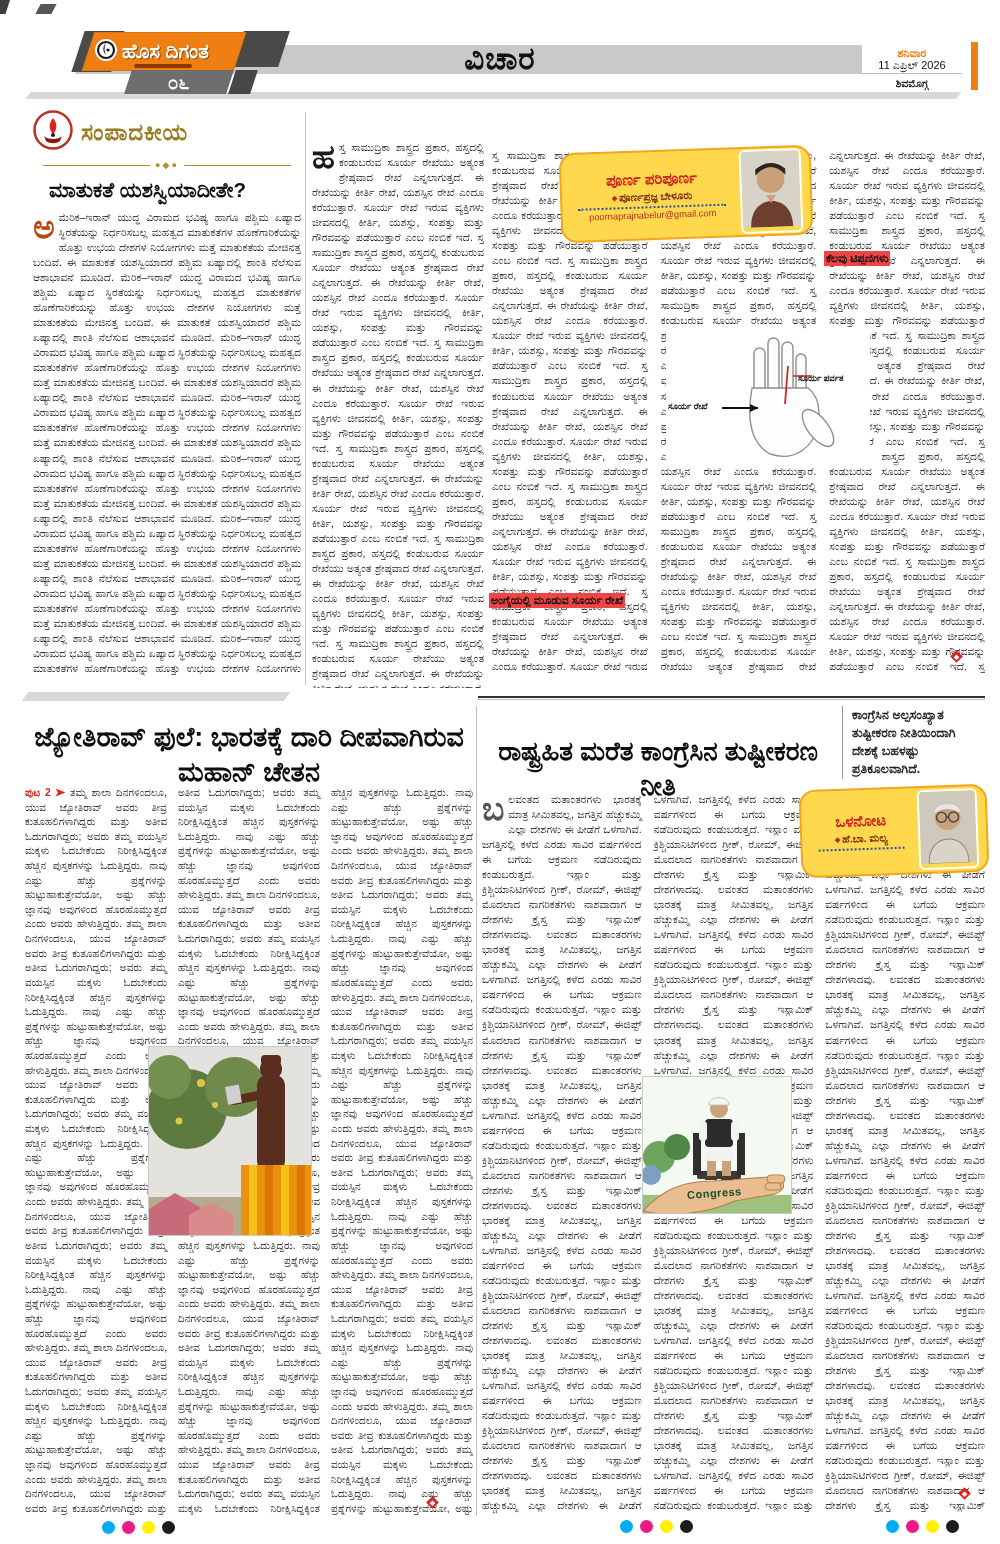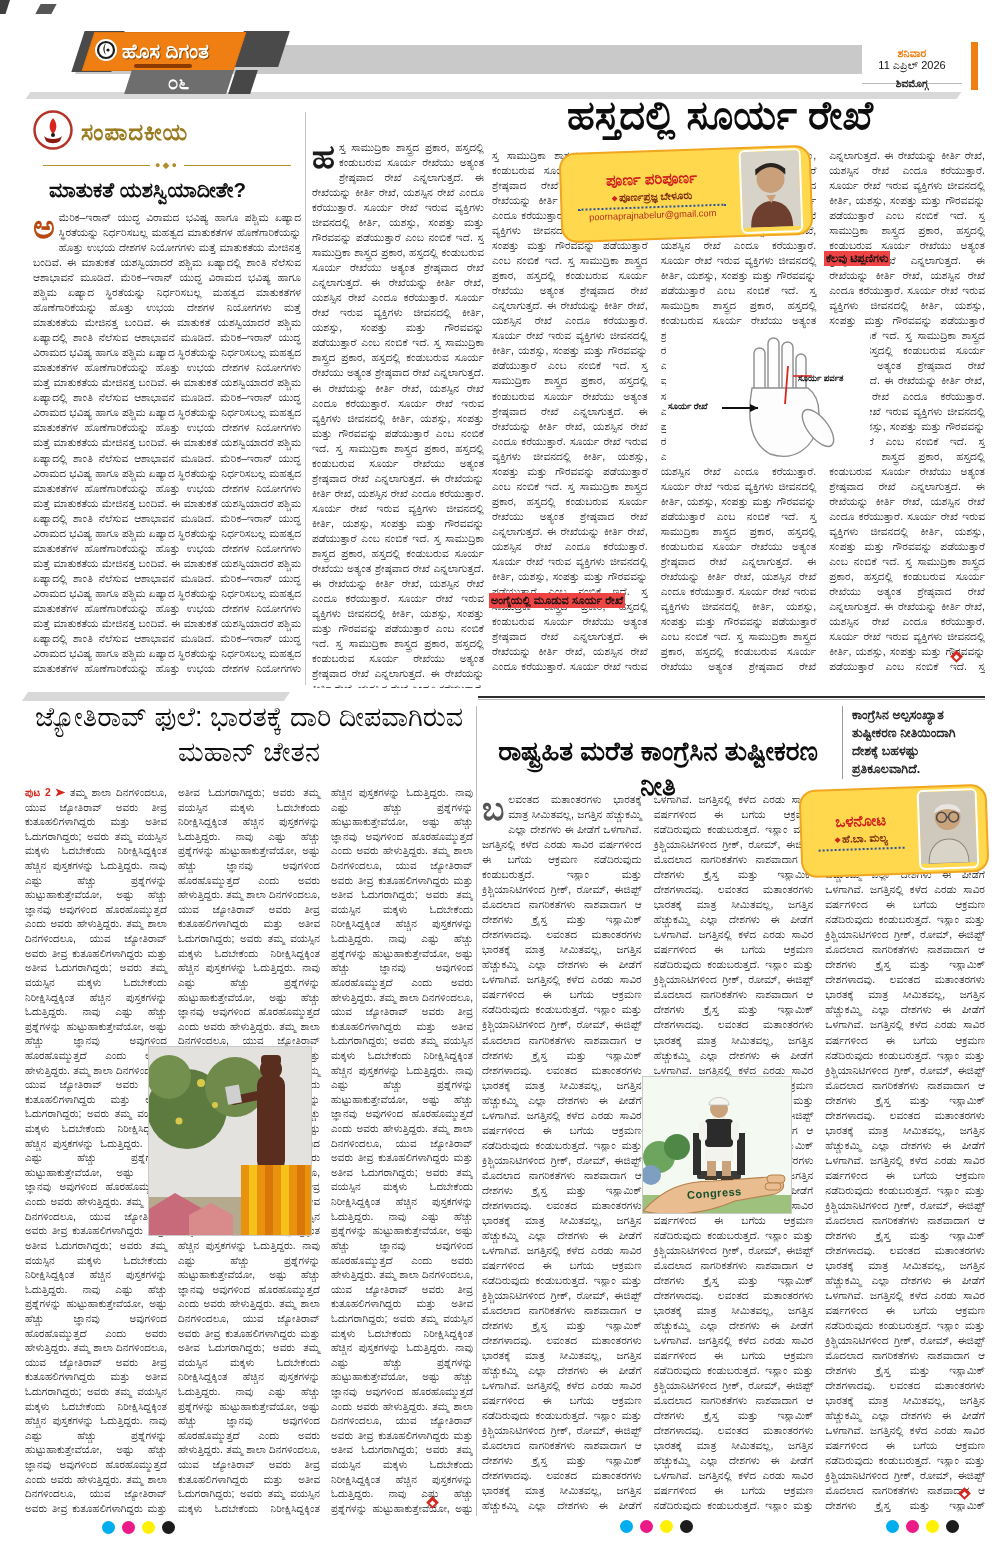--- a/index.html
+++ b/index.html
@@ -25,21 +25,21 @@
   .logo-name{font-size:20px;font-weight:bold;color:#fff;margin-left:4px;white-space:nowrap;
              text-shadow:1px 1px 0 #8a4a00;}
   .tagline-bar{position:absolute;left:46px;bottom:3px;width:58px;height:4px;background:#7a2d00;opacity:.85;border-radius:2px;}
   .pagenum-wrap{position:absolute;left:128px;top:70px;width:102px;height:24px;background:#6e6e6e;
                 transform:skewX(-18deg);display:flex;align-items:center;justify-content:center;}
   .pagenum-dark{position:absolute;left:232px;top:70px;width:22px;height:24px;background:#474747;transform:skewX(-18deg);}
   .pagenum{transform:skewX(18deg);color:#fff;font-size:19px;font-weight:bold;line-height:1;}
   .date-block{position:absolute;left:862px;top:45px;width:100px;height:29px;background:#fff;
               text-align:center;padding-top:2px;}
   .date-day{font-size:11px;font-weight:bold;color:#f07f13;line-height:12px;}
-  .date-date{font-size:11px;color:#111;line-height:13px;border-bottom:1px solid #bbb;padding-bottom:11px;}
+  .date-date{font-size:11px;color:#111;line-height:13px;border-bottom:1px solid #bbb;padding-bottom:1px;}
   .date-edition{position:absolute;left:862px;top:77px;width:100px;text-align:center;
                 font-size:10.5px;font-weight:bold;color:#222;}
   .orange-vbar{position:absolute;left:971px;top:42px;width:7px;height:48px;background:#f07f13;}
 
   
   .ed-wrap{position:absolute;left:33px;top:110px;width:268px;}
   .ed-head{display:flex;align-items:center;gap:8px;}
   .ed-label{font-size:23px;font-weight:bold;color:#9a7b21;letter-spacing:1px;}
   .ed-ornament{display:flex;align-items:center;margin:6px 10px 8px 10px;}
   .ed-ornament .line{flex:1;border-top:1.5px solid #b08f2c;}
@@ -80,22 +80,22 @@
   .diamond::after{content:"";position:absolute;left:2.5px;top:2.5px;width:4px;height:4px;background:#fff;}
   .d1{left:952px;top:652px;} .d2{left:428px;top:1498px;} .d3{left:960px;top:1489px;}
 
   
   .hline-left{position:absolute;left:25px;top:692px;width:262px;height:9px;background:#d8d8d8;transform:skewX(-35deg);}
   .hline-right{position:absolute;left:478px;top:696px;width:507px;height:4px;
                border-top:2.5px solid #2d2d2d;border-bottom:1px solid #b9b9b9;}
   .vrule2{position:absolute;left:476px;top:706px;width:1px;height:810px;background:#bdbdbd;}
 
   
-  .phule-headline{position:absolute;left:25px;top:700px;width:448px;margin:0;text-align:center;
-                  font-size:27px;font-weight:normal;line-height:1.3;color:#0d0d0d;}
+  .phule-headline{position:absolute;left:25px;top:720px;width:448px;margin:0;text-align:center;
+                  font-size:27px;font-weight:bold;line-height:1.3;color:#0d0d0d;}
   .phule-cols{position:absolute;left:25px;top:786px;width:448px;height:731px;overflow:hidden;
               column-count:3;column-gap:11px;font-size:10.3px;}
   .pageref{color:#d7261d;font-weight:bold;}
   .statue{position:absolute;left:148px;top:1046px;width:164px;height:190px;border:1px solid #c9c9c9;background:#e3e2de;}
 
   
   .cong-headline{position:absolute;left:482px;top:734px;width:352px;margin:0;text-align:center;
                  font-size:26px;font-weight:bold;line-height:1.35;color:#0d0d0d;}
   .pullquote{position:absolute;left:842px;top:706px;width:138px;border-left:1px solid #999;
              padding-left:9px;font-size:12.5px;font-weight:bold;line-height:1.45;color:#222;text-align:left;}
@@ -114,20 +114,21 @@
 <body>
 
 <div id="page" data-name="newspaper-page">
 
   <div class="corner1" data-name="print-mark"></div>
   <div class="corner2" data-name="print-mark"></div>
   <div class="graybar" data-name="section-banner"></div>
   <div class="substrip" data-name="header-underline"></div>
   <div class="logo-dark-a" data-name="logo-backdrop"></div>
   <div class="logo-dark-b" data-name="logo-backdrop"></div>
+  <div class="section-title kn" data-name="section-title">ವಿಚಾರ</div>
 
   <div class="logo-orange" data-name="masthead-logo">
     <div class="logo-inner">
       <span data-name="masthead-icon">
         <svg width="24" height="24" viewBox="0 0 24 24">
           <circle cx="12" cy="12" r="11" fill="#ffffff"></circle>
           <circle cx="12" cy="12" r="8" fill="none" stroke="#1a1a1a" stroke-width="2.2"></circle>
           <path d="M12 5 C8 9 9 14 12 17 C10 13 10 9 12 5 Z" fill="#1a1a1a"></path>
           <circle cx="14" cy="12" r="1.6" fill="#1a1a1a"></circle>
         </svg>
@@ -165,21 +166,20 @@
         <span class="line"></span>
     </div>
     <h2 class="ed-headline kn" data-name="editorial-headline">ಮಾತುಕತೆ ಯಶಸ್ವಿಯಾದೀತೇ?</h2>
     <div class="ed-body news kn" data-name="editorial-body">
       <span class="dropcap ed-cap kn" data-name="editorial-dropcap">ಅ</span>
       <span data-name="editorial-body-text">ಮೆರಿಕ–ಇರಾನ್ ಯುದ್ಧ ವಿರಾಮದ ಭವಿಷ್ಯ ಹಾಗೂ ಪಶ್ಚಿಮ ಏಷ್ಯಾದ ಸ್ಥಿರತೆಯನ್ನು ನಿರ್ಧರಿಸಬಲ್ಲ ಮಹತ್ವದ ಮಾತುಕತೆಗಳ ಹೊಣೆಗಾರಿಕೆಯನ್ನು ಹೊತ್ತು ಉಭಯ ದೇಶಗಳ ನಿಯೋಗಗಳು ಮತ್ತೆ ಮಾತುಕತೆಯ ಮೇಜಿನತ್ತ ಬಂದಿವೆ. ಈ ಮಾತುಕತೆ ಯಶಸ್ವಿಯಾದರೆ ಪಶ್ಚಿಮ ಏಷ್ಯಾದಲ್ಲಿ ಶಾಂತಿ ನೆಲೆಸುವ ಆಶಾಭಾವನೆ ಮೂಡಿದೆ. ಮೆರಿಕ–ಇರಾನ್ ಯುದ್ಧ ವಿರಾಮದ ಭವಿಷ್ಯ ಹಾಗೂ ಪಶ್ಚಿಮ ಏಷ್ಯಾದ ಸ್ಥಿರತೆಯನ್ನು ನಿರ್ಧರಿಸಬಲ್ಲ ಮಹತ್ವದ ಮಾತುಕತೆಗಳ ಹೊಣೆಗಾರಿಕೆಯನ್ನು ಹೊತ್ತು ಉಭಯ ದೇಶಗಳ ನಿಯೋಗಗಳು ಮತ್ತೆ ಮಾತುಕತೆಯ ಮೇಜಿನತ್ತ ಬಂದಿವೆ. ಈ ಮಾತುಕತೆ ಯಶಸ್ವಿಯಾದರೆ ಪಶ್ಚಿಮ ಏಷ್ಯಾದಲ್ಲಿ ಶಾಂತಿ ನೆಲೆಸುವ ಆಶಾಭಾವನೆ ಮೂಡಿದೆ. ಮೆರಿಕ–ಇರಾನ್ ಯುದ್ಧ ವಿರಾಮದ ಭವಿಷ್ಯ ಹಾಗೂ ಪಶ್ಚಿಮ ಏಷ್ಯಾದ ಸ್ಥಿರತೆಯನ್ನು ನಿರ್ಧರಿಸಬಲ್ಲ ಮಹತ್ವದ ಮಾತುಕತೆಗಳ ಹೊಣೆಗಾರಿಕೆಯನ್ನು ಹೊತ್ತು ಉಭಯ ದೇಶಗಳ ನಿಯೋಗಗಳು ಮತ್ತೆ ಮಾತುಕತೆಯ ಮೇಜಿನತ್ತ ಬಂದಿವೆ. ಈ ಮಾತುಕತೆ ಯಶಸ್ವಿಯಾದರೆ ಪಶ್ಚಿಮ ಏಷ್ಯಾದಲ್ಲಿ ಶಾಂತಿ ನೆಲೆಸುವ ಆಶಾಭಾವನೆ ಮೂಡಿದೆ. ಮೆರಿಕ–ಇರಾನ್ ಯುದ್ಧ ವಿರಾಮದ ಭವಿಷ್ಯ ಹಾಗೂ ಪಶ್ಚಿಮ ಏಷ್ಯಾದ ಸ್ಥಿರತೆಯನ್ನು ನಿರ್ಧರಿಸಬಲ್ಲ ಮಹತ್ವದ ಮಾತುಕತೆಗಳ ಹೊಣೆಗಾರಿಕೆಯನ್ನು ಹೊತ್ತು ಉಭಯ ದೇಶಗಳ ನಿಯೋಗಗಳು ಮತ್ತೆ ಮಾತುಕತೆಯ ಮೇಜಿನತ್ತ ಬಂದಿವೆ. ಈ ಮಾತುಕತೆ ಯಶಸ್ವಿಯಾದರೆ ಪಶ್ಚಿಮ ಏಷ್ಯಾದಲ್ಲಿ ಶಾಂತಿ ನೆಲೆಸುವ ಆಶಾಭಾವನೆ ಮೂಡಿದೆ. ಮೆರಿಕ–ಇರಾನ್ ಯುದ್ಧ ವಿರಾಮದ ಭವಿಷ್ಯ ಹಾಗೂ ಪಶ್ಚಿಮ ಏಷ್ಯಾದ ಸ್ಥಿರತೆಯನ್ನು ನಿರ್ಧರಿಸಬಲ್ಲ ಮಹತ್ವದ ಮಾತುಕತೆಗಳ ಹೊಣೆಗಾರಿಕೆಯನ್ನು ಹೊತ್ತು ಉಭಯ ದೇಶಗಳ ನಿಯೋಗಗಳು ಮತ್ತೆ ಮಾತುಕತೆಯ ಮೇಜಿನತ್ತ ಬಂದಿವೆ. ಈ ಮಾತುಕತೆ ಯಶಸ್ವಿಯಾದರೆ ಪಶ್ಚಿಮ ಏಷ್ಯಾದಲ್ಲಿ ಶಾಂತಿ ನೆಲೆಸುವ ಆಶಾಭಾವನೆ ಮೂಡಿದೆ. ಮೆರಿಕ–ಇರಾನ್ ಯುದ್ಧ ವಿರಾಮದ ಭವಿಷ್ಯ ಹಾಗೂ ಪಶ್ಚಿಮ ಏಷ್ಯಾದ ಸ್ಥಿರತೆಯನ್ನು ನಿರ್ಧರಿಸಬಲ್ಲ ಮಹತ್ವದ ಮಾತುಕತೆಗಳ ಹೊಣೆಗಾರಿಕೆಯನ್ನು ಹೊತ್ತು ಉಭಯ ದೇಶಗಳ ನಿಯೋಗಗಳು ಮತ್ತೆ ಮಾತುಕತೆಯ ಮೇಜಿನತ್ತ ಬಂದಿವೆ. ಈ ಮಾತುಕತೆ ಯಶಸ್ವಿಯಾದರೆ ಪಶ್ಚಿಮ ಏಷ್ಯಾದಲ್ಲಿ ಶಾಂತಿ ನೆಲೆಸುವ ಆಶಾಭಾವನೆ ಮೂಡಿದೆ. ಮೆರಿಕ–ಇರಾನ್ ಯುದ್ಧ ವಿರಾಮದ ಭವಿಷ್ಯ ಹಾಗೂ ಪಶ್ಚಿಮ ಏಷ್ಯಾದ ಸ್ಥಿರತೆಯನ್ನು ನಿರ್ಧರಿಸಬಲ್ಲ ಮಹತ್ವದ ಮಾತುಕತೆಗಳ ಹೊಣೆಗಾರಿಕೆಯನ್ನು ಹೊತ್ತು ಉಭಯ ದೇಶಗಳ ನಿಯೋಗಗಳು ಮತ್ತೆ ಮಾತುಕತೆಯ ಮೇಜಿನತ್ತ ಬಂದಿವೆ. ಈ ಮಾತುಕತೆ ಯಶಸ್ವಿಯಾದರೆ ಪಶ್ಚಿಮ ಏಷ್ಯಾದಲ್ಲಿ ಶಾಂತಿ ನೆಲೆಸುವ ಆಶಾಭಾವನೆ ಮೂಡಿದೆ. ಮೆರಿಕ–ಇರಾನ್ ಯುದ್ಧ ವಿರಾಮದ ಭವಿಷ್ಯ ಹಾಗೂ ಪಶ್ಚಿಮ ಏಷ್ಯಾದ ಸ್ಥಿರತೆಯನ್ನು ನಿರ್ಧರಿಸಬಲ್ಲ ಮಹತ್ವದ ಮಾತುಕತೆಗಳ ಹೊಣೆಗಾರಿಕೆಯನ್ನು ಹೊತ್ತು ಉಭಯ ದೇಶಗಳ ನಿಯೋಗಗಳು ಮತ್ತೆ ಮಾತುಕತೆಯ ಮೇಜಿನತ್ತ ಬಂದಿವೆ. ಈ ಮಾತುಕತೆ ಯಶಸ್ವಿಯಾದರೆ ಪಶ್ಚಿಮ ಏಷ್ಯಾದಲ್ಲಿ ಶಾಂತಿ ನೆಲೆಸುವ ಆಶಾಭಾವನೆ ಮೂಡಿದೆ. ಮೆರಿಕ–ಇರಾನ್ ಯುದ್ಧ ವಿರಾಮದ ಭವಿಷ್ಯ ಹಾಗೂ ಪಶ್ಚಿಮ ಏಷ್ಯಾದ ಸ್ಥಿರತೆಯನ್ನು ನಿರ್ಧರಿಸಬಲ್ಲ ಮಹತ್ವದ ಮಾತುಕತೆಗಳ ಹೊಣೆಗಾರಿಕೆಯನ್ನು ಹೊತ್ತು ಉಭಯ ದೇಶಗಳ ನಿಯೋಗಗಳು ಮತ್ತೆ ಮಾತುಕತೆಯ ಮೇಜಿನತ್ತ ಬಂದಿವೆ. ಈ ಮಾತುಕತೆ ಯಶಸ್ವಿಯಾದರೆ ಪಶ್ಚಿಮ ಏಷ್ಯಾದಲ್ಲಿ ಶಾಂತಿ ನೆಲೆಸುವ ಆಶಾಭಾವನೆ ಮೂಡಿದೆ. ಮೆರಿಕ–ಇರಾನ್ ಯುದ್ಧ ವಿರಾಮದ ಭವಿಷ್ಯ ಹಾಗೂ ಪಶ್ಚಿಮ ಏಷ್ಯಾದ ಸ್ಥಿರತೆಯನ್ನು ನಿರ್ಧರಿಸಬಲ್ಲ ಮಹತ್ವದ ಮಾತುಕತೆಗಳ ಹೊಣೆಗಾರಿಕೆಯನ್ನು ಹೊತ್ತು ಉಭಯ ದೇಶಗಳ ನಿಯೋಗಗಳು ಮತ್ತೆ ಮಾತುಕತೆಯ ಮೇಜಿನತ್ತ ಬಂದಿವೆ. ಈ ಮಾತುಕತೆ ಯಶಸ್ವಿಯಾದರೆ ಪಶ್ಚಿಮ ಏಷ್ಯಾದಲ್ಲಿ ಶಾಂತಿ ನೆಲೆಸುವ ಆಶಾಭಾವನೆ ಮೂಡಿದೆ.</span>
     </div>
   </section>
   <div class="vrule1" data-name="column-rule"></div>
 
-  <h1 class="main-headline kn" data-name="main-article-headline">ಹಸ್ತದಲ್ಲಿ ಸೂರ್ಯ ರೇಖೆ</h1>
   <div class="main-col1 news kn" data-name="main-article-column-1">
     <span class="dropcap kn" data-name="main-article-dropcap">ಹ</span>
     <span data-name="main-article-text">ಸ್ತ ಸಾಮುದ್ರಿಕಾ ಶಾಸ್ತ್ರದ ಪ್ರಕಾರ, ಹಸ್ತದಲ್ಲಿ ಕಂಡುಬರುವ ಸೂರ್ಯ ರೇಖೆಯು ಅತ್ಯಂತ ಶ್ರೇಷ್ಠವಾದ ರೇಖೆ ಎನ್ನಲಾಗುತ್ತದೆ. ಈ ರೇಖೆಯನ್ನು ಕೀರ್ತಿ ರೇಖೆ, ಯಶಸ್ಸಿನ ರೇಖೆ ಎಂದೂ ಕರೆಯುತ್ತಾರೆ. ಸೂರ್ಯ ರೇಖೆ ಇರುವ ವ್ಯಕ್ತಿಗಳು ಜೀವನದಲ್ಲಿ ಕೀರ್ತಿ, ಯಶಸ್ಸು, ಸಂಪತ್ತು ಮತ್ತು ಗೌರವವನ್ನು ಪಡೆಯುತ್ತಾರೆ ಎಂಬ ನಂಬಿಕೆ ಇದೆ. ಸ್ತ ಸಾಮುದ್ರಿಕಾ ಶಾಸ್ತ್ರದ ಪ್ರಕಾರ, ಹಸ್ತದಲ್ಲಿ ಕಂಡುಬರುವ ಸೂರ್ಯ ರೇಖೆಯು ಅತ್ಯಂತ ಶ್ರೇಷ್ಠವಾದ ರೇಖೆ ಎನ್ನಲಾಗುತ್ತದೆ. ಈ ರೇಖೆಯನ್ನು ಕೀರ್ತಿ ರೇಖೆ, ಯಶಸ್ಸಿನ ರೇಖೆ ಎಂದೂ ಕರೆಯುತ್ತಾರೆ. ಸೂರ್ಯ ರೇಖೆ ಇರುವ ವ್ಯಕ್ತಿಗಳು ಜೀವನದಲ್ಲಿ ಕೀರ್ತಿ, ಯಶಸ್ಸು, ಸಂಪತ್ತು ಮತ್ತು ಗೌರವವನ್ನು ಪಡೆಯುತ್ತಾರೆ ಎಂಬ ನಂಬಿಕೆ ಇದೆ. ಸ್ತ ಸಾಮುದ್ರಿಕಾ ಶಾಸ್ತ್ರದ ಪ್ರಕಾರ, ಹಸ್ತದಲ್ಲಿ ಕಂಡುಬರುವ ಸೂರ್ಯ ರೇಖೆಯು ಅತ್ಯಂತ ಶ್ರೇಷ್ಠವಾದ ರೇಖೆ ಎನ್ನಲಾಗುತ್ತದೆ. ಈ ರೇಖೆಯನ್ನು ಕೀರ್ತಿ ರೇಖೆ, ಯಶಸ್ಸಿನ ರೇಖೆ ಎಂದೂ ಕರೆಯುತ್ತಾರೆ. ಸೂರ್ಯ ರೇಖೆ ಇರುವ ವ್ಯಕ್ತಿಗಳು ಜೀವನದಲ್ಲಿ ಕೀರ್ತಿ, ಯಶಸ್ಸು, ಸಂಪತ್ತು ಮತ್ತು ಗೌರವವನ್ನು ಪಡೆಯುತ್ತಾರೆ ಎಂಬ ನಂಬಿಕೆ ಇದೆ. ಸ್ತ ಸಾಮುದ್ರಿಕಾ ಶಾಸ್ತ್ರದ ಪ್ರಕಾರ, ಹಸ್ತದಲ್ಲಿ ಕಂಡುಬರುವ ಸೂರ್ಯ ರೇಖೆಯು ಅತ್ಯಂತ ಶ್ರೇಷ್ಠವಾದ ರೇಖೆ ಎನ್ನಲಾಗುತ್ತದೆ. ಈ ರೇಖೆಯನ್ನು ಕೀರ್ತಿ ರೇಖೆ, ಯಶಸ್ಸಿನ ರೇಖೆ ಎಂದೂ ಕರೆಯುತ್ತಾರೆ. ಸೂರ್ಯ ರೇಖೆ ಇರುವ ವ್ಯಕ್ತಿಗಳು ಜೀವನದಲ್ಲಿ ಕೀರ್ತಿ, ಯಶಸ್ಸು, ಸಂಪತ್ತು ಮತ್ತು ಗೌರವವನ್ನು ಪಡೆಯುತ್ತಾರೆ ಎಂಬ ನಂಬಿಕೆ ಇದೆ. ಸ್ತ ಸಾಮುದ್ರಿಕಾ ಶಾಸ್ತ್ರದ ಪ್ರಕಾರ, ಹಸ್ತದಲ್ಲಿ ಕಂಡುಬರುವ ಸೂರ್ಯ ರೇಖೆಯು ಅತ್ಯಂತ ಶ್ರೇಷ್ಠವಾದ ರೇಖೆ ಎನ್ನಲಾಗುತ್ತದೆ. ಈ ರೇಖೆಯನ್ನು ಕೀರ್ತಿ ರೇಖೆ, ಯಶಸ್ಸಿನ ರೇಖೆ ಎಂದೂ ಕರೆಯುತ್ತಾರೆ. ಸೂರ್ಯ ರೇಖೆ ಇರುವ ವ್ಯಕ್ತಿಗಳು ಜೀವನದಲ್ಲಿ ಕೀರ್ತಿ, ಯಶಸ್ಸು, ಸಂಪತ್ತು ಮತ್ತು ಗೌರವವನ್ನು ಪಡೆಯುತ್ತಾರೆ ಎಂಬ ನಂಬಿಕೆ ಇದೆ. ಸ್ತ ಸಾಮುದ್ರಿಕಾ ಶಾಸ್ತ್ರದ ಪ್ರಕಾರ, ಹಸ್ತದಲ್ಲಿ ಕಂಡುಬರುವ ಸೂರ್ಯ ರೇಖೆಯು ಅತ್ಯಂತ ಶ್ರೇಷ್ಠವಾದ ರೇಖೆ ಎನ್ನಲಾಗುತ್ತದೆ. ಈ ರೇಖೆಯನ್ನು ಕೀರ್ತಿ ರೇಖೆ, ಯಶಸ್ಸಿನ ರೇಖೆ ಎಂದೂ ಕರೆಯುತ್ತಾರೆ. ಸೂರ್ಯ ರೇಖೆ ಇರುವ ವ್ಯಕ್ತಿಗಳು ಜೀವನದಲ್ಲಿ ಕೀರ್ತಿ, ಯಶಸ್ಸು, ಸಂಪತ್ತು ಮತ್ತು ಗೌರವವನ್ನು ಪಡೆಯುತ್ತಾರೆ ಎಂಬ ನಂಬಿಕೆ ಇದೆ. ಸ್ತ ಸಾಮುದ್ರಿಕಾ ಶಾಸ್ತ್ರದ ಪ್ರಕಾರ, ಹಸ್ತದಲ್ಲಿ ಕಂಡುಬರುವ ಸೂರ್ಯ ರೇಖೆಯು ಅತ್ಯಂತ ಶ್ರೇಷ್ಠವಾದ ರೇಖೆ ಎನ್ನಲಾಗುತ್ತದೆ. ಈ ರೇಖೆಯನ್ನು ಕೀರ್ತಿ ರೇಖೆ, ಯಶಸ್ಸಿನ ರೇಖೆ ಎಂದೂ ಕರೆಯುತ್ತಾರೆ. ಸೂರ್ಯ ರೇಖೆ ಇರುವ ವ್ಯಕ್ತಿಗಳು ಜೀವನದಲ್ಲಿ ಕೀರ್ತಿ, ಯಶಸ್ಸು, ಸಂಪತ್ತು ಮತ್ತು ಗೌರವವನ್ನು ಪಡೆಯುತ್ತಾರೆ ಎಂಬ ನಂಬಿಕೆ ಇದೆ. ಸ್ತ ಸಾಮುದ್ರಿಕಾ ಶಾಸ್ತ್ರದ ಪ್ರಕಾರ, ಹಸ್ತದಲ್ಲಿ ಕಂಡುಬರುವ ಸೂರ್ಯ ರೇಖೆಯು ಅತ್ಯಂತ ಶ್ರೇಷ್ಠವಾದ ರೇಖೆ ಎನ್ನಲಾಗುತ್ತದೆ. ಈ ರೇಖೆಯನ್ನು ಕೀರ್ತಿ ರೇಖೆ, ಯಶಸ್ಸಿನ ರೇಖೆ ಎಂದೂ ಕರೆಯುತ್ತಾರೆ. ಸೂರ್ಯ ರೇಖೆ ಇರುವ ವ್ಯಕ್ತಿಗಳು ಜೀವನದಲ್ಲಿ ಕೀರ್ತಿ, ಯಶಸ್ಸು, ಸಂಪತ್ತು ಮತ್ತು ಗೌರವವನ್ನು ಪಡೆಯುತ್ತಾರೆ ಎಂಬ ನಂಬಿಕೆ ಇದೆ.</span>
   </div>
   <div class="main-cols news kn" data-name="main-article-columns">
     <span data-name="main-article-text">ಸ್ತ ಸಾಮುದ್ರಿಕಾ ಶಾಸ್ತ್ರದ ಪ್ರಕಾರ, ಹಸ್ತದಲ್ಲಿ ಕಂಡುಬರುವ ಸೂರ್ಯ ರೇಖೆಯು ಅತ್ಯಂತ ಶ್ರೇಷ್ಠವಾದ ರೇಖೆ ಎನ್ನಲಾಗುತ್ತದೆ. ಈ ರೇಖೆಯನ್ನು ಕೀರ್ತಿ ರೇಖೆ, ಯಶಸ್ಸಿನ ರೇಖೆ ಎಂದೂ ಕರೆಯುತ್ತಾರೆ. ಸೂರ್ಯ ರೇಖೆ ಇರುವ ವ್ಯಕ್ತಿಗಳು ಜೀವನದಲ್ಲಿ ಕೀರ್ತಿ, ಯಶಸ್ಸು, ಸಂಪತ್ತು ಮತ್ತು ಗೌರವವನ್ನು ಪಡೆಯುತ್ತಾರೆ ಎಂಬ ನಂಬಿಕೆ ಇದೆ. ಸ್ತ ಸಾಮುದ್ರಿಕಾ ಶಾಸ್ತ್ರದ ಪ್ರಕಾರ, ಹಸ್ತದಲ್ಲಿ ಕಂಡುಬರುವ ಸೂರ್ಯ ರೇಖೆಯು ಅತ್ಯಂತ ಶ್ರೇಷ್ಠವಾದ ರೇಖೆ ಎನ್ನಲಾಗುತ್ತದೆ. ಈ ರೇಖೆಯನ್ನು ಕೀರ್ತಿ ರೇಖೆ, ಯಶಸ್ಸಿನ ರೇಖೆ ಎಂದೂ ಕರೆಯುತ್ತಾರೆ. ಸೂರ್ಯ ರೇಖೆ ಇರುವ ವ್ಯಕ್ತಿಗಳು ಜೀವನದಲ್ಲಿ ಕೀರ್ತಿ, ಯಶಸ್ಸು, ಸಂಪತ್ತು ಮತ್ತು ಗೌರವವನ್ನು ಪಡೆಯುತ್ತಾರೆ ಎಂಬ ನಂಬಿಕೆ ಇದೆ. ಸ್ತ ಸಾಮುದ್ರಿಕಾ ಶಾಸ್ತ್ರದ ಪ್ರಕಾರ, ಹಸ್ತದಲ್ಲಿ ಕಂಡುಬರುವ ಸೂರ್ಯ ರೇಖೆಯು ಅತ್ಯಂತ ಶ್ರೇಷ್ಠವಾದ ರೇಖೆ ಎನ್ನಲಾಗುತ್ತದೆ. ಈ ರೇಖೆಯನ್ನು ಕೀರ್ತಿ ರೇಖೆ, ಯಶಸ್ಸಿನ ರೇಖೆ ಎಂದೂ ಕರೆಯುತ್ತಾರೆ. ಸೂರ್ಯ ರೇಖೆ ಇರುವ ವ್ಯಕ್ತಿಗಳು ಜೀವನದಲ್ಲಿ ಕೀರ್ತಿ, ಯಶಸ್ಸು, ಸಂಪತ್ತು ಮತ್ತು ಗೌರವವನ್ನು ಪಡೆಯುತ್ತಾರೆ ಎಂಬ ನಂಬಿಕೆ ಇದೆ. ಸ್ತ ಸಾಮುದ್ರಿಕಾ ಶಾಸ್ತ್ರದ ಪ್ರಕಾರ, ಹಸ್ತದಲ್ಲಿ ಕಂಡುಬರುವ ಸೂರ್ಯ ರೇಖೆಯು ಅತ್ಯಂತ ಶ್ರೇಷ್ಠವಾದ ರೇಖೆ ಎನ್ನಲಾಗುತ್ತದೆ. ಈ ರೇಖೆಯನ್ನು ಕೀರ್ತಿ ರೇಖೆ, ಯಶಸ್ಸಿನ ರೇಖೆ ಎಂದೂ ಕರೆಯುತ್ತಾರೆ. ಸೂರ್ಯ ರೇಖೆ ಇರುವ ವ್ಯಕ್ತಿಗಳು ಜೀವನದಲ್ಲಿ ಕೀರ್ತಿ, ಯಶಸ್ಸು, ಸಂಪತ್ತು ಮತ್ತು ಗೌರವವನ್ನು ಪಡೆಯುತ್ತಾರೆ ಎಂಬ ನಂಬಿಕೆ ಇದೆ. ಸ್ತ ಸಾಮುದ್ರಿಕಾ ಶಾಸ್ತ್ರದ ಪ್ರಕಾರ, ಹಸ್ತದಲ್ಲಿ ಕಂಡುಬರುವ ಸೂರ್ಯ ರೇಖೆಯು ಅತ್ಯಂತ ಶ್ರೇಷ್ಠವಾದ ರೇಖೆ ಎನ್ನಲಾಗುತ್ತದೆ. ಈ ರೇಖೆಯನ್ನು ಕೀರ್ತಿ ರೇಖೆ, ಯಶಸ್ಸಿನ ರೇಖೆ ಎಂದೂ ಕರೆಯುತ್ತಾರೆ. ಸೂರ್ಯ ರೇಖೆ ಇರುವ ವ್ಯಕ್ತಿಗಳು ಜೀವನದಲ್ಲಿ ಕೀರ್ತಿ, ಯಶಸ್ಸು, ಸಂಪತ್ತು ಮತ್ತು ಗೌರವವನ್ನು ಪಡೆಯುತ್ತಾರೆ ಎಂಬ ನಂಬಿಕೆ ಇದೆ. ಸ್ತ ಸಾಮುದ್ರಿಕಾ ಶಾಸ್ತ್ರದ ಪ್ರಕಾರ, ಹಸ್ತದಲ್ಲಿ ಕಂಡುಬರುವ ಸೂರ್ಯ ರೇಖೆಯು ಅತ್ಯಂತ ಶ್ರೇಷ್ಠವಾದ ರೇಖೆ ಎನ್ನಲಾಗುತ್ತದೆ. ಈ ರೇಖೆಯನ್ನು ಕೀರ್ತಿ ರೇಖೆ, ಯಶಸ್ಸಿನ ರೇಖೆ ಎಂದೂ ಕರೆಯುತ್ತಾರೆ. ಸೂರ್ಯ ರೇಖೆ ಇರುವ ವ್ಯಕ್ತಿಗಳು ಜೀವನದಲ್ಲಿ ಕೀರ್ತಿ, ಯಶಸ್ಸು, ಸಂಪತ್ತು ಮತ್ತು ಗೌರವವನ್ನು ಪಡೆಯುತ್ತಾರೆ ಎಂಬ ನಂಬಿಕೆ ಇದೆ. ಸ್ತ ಸಾಮುದ್ರಿಕಾ ಶಾಸ್ತ್ರದ ಪ್ರಕಾರ, ಹಸ್ತದಲ್ಲಿ ಕಂಡುಬರುವ ಸೂರ್ಯ ರೇಖೆಯು ಅತ್ಯಂತ ಶ್ರೇಷ್ಠವಾದ ರೇಖೆ ಎನ್ನಲಾಗುತ್ತದೆ. ಈ ರೇಖೆಯನ್ನು ಕೀರ್ತಿ ರೇಖೆ, ಯಶಸ್ಸಿನ ರೇಖೆ ಎಂದೂ ಕರೆಯುತ್ತಾರೆ. ಸೂರ್ಯ ರೇಖೆ ಇರುವ ವ್ಯಕ್ತಿಗಳು ಜೀವನದಲ್ಲಿ ಕೀರ್ತಿ, ಯಶಸ್ಸು, ಸಂಪತ್ತು ಮತ್ತು ಗೌರವವನ್ನು ಪಡೆಯುತ್ತಾರೆ ಎಂಬ ನಂಬಿಕೆ ಇದೆ. ಸ್ತ ಸಾಮುದ್ರಿಕಾ ಶಾಸ್ತ್ರದ ಪ್ರಕಾರ, ಹಸ್ತದಲ್ಲಿ ಕಂಡುಬರುವ ಸೂರ್ಯ ರೇಖೆಯು ಅತ್ಯಂತ ಶ್ರೇಷ್ಠವಾದ ರೇಖೆ ಎನ್ನಲಾಗುತ್ತದೆ. ಈ ರೇಖೆಯನ್ನು ಕೀರ್ತಿ ರೇಖೆ, ಯಶಸ್ಸಿನ ರೇಖೆ ಎಂದೂ ಕರೆಯುತ್ತಾರೆ. ಸೂರ್ಯ ರೇಖೆ ಇರುವ ವ್ಯಕ್ತಿಗಳು ಜೀವನದಲ್ಲಿ ಕೀರ್ತಿ, ಯಶಸ್ಸು, ಸಂಪತ್ತು ಮತ್ತು ಗೌರವವನ್ನು ಪಡೆಯುತ್ತಾರೆ ಎಂಬ ನಂಬಿಕೆ ಇದೆ. ಸ್ತ ಸಾಮುದ್ರಿಕಾ ಶಾಸ್ತ್ರದ ಪ್ರಕಾರ, ಹಸ್ತದಲ್ಲಿ ಕಂಡುಬರುವ ಸೂರ್ಯ ರೇಖೆಯು ಅತ್ಯಂತ ಶ್ರೇಷ್ಠವಾದ ರೇಖೆ ಎನ್ನಲಾಗುತ್ತದೆ. ಈ ರೇಖೆಯನ್ನು ಕೀರ್ತಿ ರೇಖೆ, ಯಶಸ್ಸಿನ ರೇಖೆ ಎಂದೂ ಕರೆಯುತ್ತಾರೆ. ಸೂರ್ಯ ರೇಖೆ ಇರುವ ವ್ಯಕ್ತಿಗಳು ಜೀವನದಲ್ಲಿ ಕೀರ್ತಿ, ಯಶಸ್ಸು, ಸಂಪತ್ತು ಮತ್ತು ಗೌರವವನ್ನು ಪಡೆಯುತ್ತಾರೆ ಎಂಬ ನಂಬಿಕೆ ಇದೆ. ಸ್ತ ಸಾಮುದ್ರಿಕಾ ಶಾಸ್ತ್ರದ ಪ್ರಕಾರ, ಹಸ್ತದಲ್ಲಿ ಕಂಡುಬರುವ ಸೂರ್ಯ ರೇಖೆಯು ಅತ್ಯಂತ ಶ್ರೇಷ್ಠವಾದ ರೇಖೆ ಎನ್ನಲಾಗುತ್ತದೆ. ಈ ರೇಖೆಯನ್ನು ಕೀರ್ತಿ ರೇಖೆ, ಯಶಸ್ಸಿನ ರೇಖೆ ಎಂದೂ ಕರೆಯುತ್ತಾರೆ. ಸೂರ್ಯ ರೇಖೆ ಇರುವ ವ್ಯಕ್ತಿಗಳು ಜೀವನದಲ್ಲಿ ಕೀರ್ತಿ, ಯಶಸ್ಸು, ಸಂಪತ್ತು ಮತ್ತು ಗೌರವವನ್ನು ಪಡೆಯುತ್ತಾರೆ ಎಂಬ ನಂಬಿಕೆ ಇದೆ. ಸ್ತ ಸಾಮುದ್ರಿಕಾ ಶಾಸ್ತ್ರದ ಪ್ರಕಾರ, ಹಸ್ತದಲ್ಲಿ ಕಂಡುಬರುವ ಸೂರ್ಯ ರೇಖೆಯು ಅತ್ಯಂತ ಶ್ರೇಷ್ಠವಾದ ರೇಖೆ ಎನ್ನಲಾಗುತ್ತದೆ. ಈ ರೇಖೆಯನ್ನು ಕೀರ್ತಿ ರೇಖೆ, ಯಶಸ್ಸಿನ ರೇಖೆ ಎಂದೂ ಕರೆಯುತ್ತಾರೆ. ಸೂರ್ಯ ರೇಖೆ ಇರುವ ವ್ಯಕ್ತಿಗಳು ಜೀವನದಲ್ಲಿ ಕೀರ್ತಿ, ಯಶಸ್ಸು, ಸಂಪತ್ತು ಮತ್ತು ಗೌರವವನ್ನು ಪಡೆಯುತ್ತಾರೆ ಎಂಬ ನಂಬಿಕೆ ಇದೆ. ಸ್ತ ಸಾಮುದ್ರಿಕಾ ಶಾಸ್ತ್ರದ ಪ್ರಕಾರ, ಹಸ್ತದಲ್ಲಿ ಕಂಡುಬರುವ ಸೂರ್ಯ ರೇಖೆಯು ಅತ್ಯಂತ ಶ್ರೇಷ್ಠವಾದ ರೇಖೆ ಎನ್ನಲಾಗುತ್ತದೆ. ಈ ರೇಖೆಯನ್ನು ಕೀರ್ತಿ ರೇಖೆ, ಯಶಸ್ಸಿನ ರೇಖೆ ಎಂದೂ ಕರೆಯುತ್ತಾರೆ. ಸೂರ್ಯ ರೇಖೆ ಇರುವ ವ್ಯಕ್ತಿಗಳು ಜೀವನದಲ್ಲಿ ಕೀರ್ತಿ, ಯಶಸ್ಸು, ಸಂಪತ್ತು ಮತ್ತು ಗೌರವವನ್ನು ಪಡೆಯುತ್ತಾರೆ ಎಂಬ ನಂಬಿಕೆ ಇದೆ. ಸ್ತ ಸಾಮುದ್ರಿಕಾ ಶಾಸ್ತ್ರದ ಪ್ರಕಾರ, ಹಸ್ತದಲ್ಲಿ ಕಂಡುಬರುವ ಸೂರ್ಯ ರೇಖೆಯು ಅತ್ಯಂತ ಶ್ರೇಷ್ಠವಾದ ರೇಖೆ ಎನ್ನಲಾಗುತ್ತದೆ. ಈ ರೇಖೆಯನ್ನು ಕೀರ್ತಿ ರೇಖೆ, ಯಶಸ್ಸಿನ ರೇಖೆ ಎಂದೂ ಕರೆಯುತ್ತಾರೆ. ಸೂರ್ಯ ರೇಖೆ ಇರುವ ವ್ಯಕ್ತಿಗಳು ಜೀವನದಲ್ಲಿ ಕೀರ್ತಿ, ಯಶಸ್ಸು, ಸಂಪತ್ತು ಮತ್ತು ಗೌರವವನ್ನು ಪಡೆಯುತ್ತಾರೆ ಎಂಬ ನಂಬಿಕೆ ಇದೆ. ಸ್ತ ಸಾಮುದ್ರಿಕಾ ಶಾಸ್ತ್ರದ ಪ್ರಕಾರ, ಹಸ್ತದಲ್ಲಿ ಕಂಡುಬರುವ ಸೂರ್ಯ ರೇಖೆಯು ಅತ್ಯಂತ ಶ್ರೇಷ್ಠವಾದ ರೇಖೆ ಎನ್ನಲಾಗುತ್ತದೆ. ಈ ರೇಖೆಯನ್ನು ಕೀರ್ತಿ ರೇಖೆ, ಯಶಸ್ಸಿನ ರೇಖೆ ಎಂದೂ ಕರೆಯುತ್ತಾರೆ. ಸೂರ್ಯ ರೇಖೆ ಇರುವ ವ್ಯಕ್ತಿಗಳು ಜೀವನದಲ್ಲಿ ಕೀರ್ತಿ, ಯಶಸ್ಸು, ಸಂಪತ್ತು ಮತ್ತು ಗೌರವವನ್ನು ಪಡೆಯುತ್ತಾರೆ ಎಂಬ ನಂಬಿಕೆ ಇದೆ. ಸ್ತ ಸಾಮುದ್ರಿಕಾ ಶಾಸ್ತ್ರದ ಪ್ರಕಾರ, ಹಸ್ತದಲ್ಲಿ ಕಂಡುಬರುವ ಸೂರ್ಯ ರೇಖೆಯು ಅತ್ಯಂತ ಶ್ರೇಷ್ಠವಾದ ರೇಖೆ ಎನ್ನಲಾಗುತ್ತದೆ. ಈ ರೇಖೆಯನ್ನು ಕೀರ್ತಿ ರೇಖೆ, ಯಶಸ್ಸಿನ ರೇಖೆ ಎಂದೂ ಕರೆಯುತ್ತಾರೆ. ಸೂರ್ಯ ರೇಖೆ ಇರುವ ವ್ಯಕ್ತಿಗಳು ಜೀವನದಲ್ಲಿ ಕೀರ್ತಿ, ಯಶಸ್ಸು, ಸಂಪತ್ತು ಮತ್ತು ಗೌರವವನ್ನು ಪಡೆಯುತ್ತಾರೆ ಎಂಬ ನಂಬಿಕೆ ಇದೆ. ಸ್ತ ಸಾಮುದ್ರಿಕಾ ಶಾಸ್ತ್ರದ ಪ್ರಕಾರ, ಹಸ್ತದಲ್ಲಿ ಕಂಡುಬರುವ ಸೂರ್ಯ ರೇಖೆಯು ಅತ್ಯಂತ ಶ್ರೇಷ್ಠವಾದ ರೇಖೆ ಎನ್ನಲಾಗುತ್ತದೆ. ಈ ರೇಖೆಯನ್ನು ಕೀರ್ತಿ ರೇಖೆ, ಯಶಸ್ಸಿನ ರೇಖೆ ಎಂದೂ ಕರೆಯುತ್ತಾರೆ. ಸೂರ್ಯ ರೇಖೆ ಇರುವ ವ್ಯಕ್ತಿಗಳು ಜೀವನದಲ್ಲಿ ಕೀರ್ತಿ, ಯಶಸ್ಸು, ಸಂಪತ್ತು ಮತ್ತು ಗೌರವವನ್ನು ಪಡೆಯುತ್ತಾರೆ ಎಂಬ ನಂಬಿಕೆ ಇದೆ. ಸ್ತ ಸಾಮುದ್ರಿಕಾ ಶಾಸ್ತ್ರದ ಪ್ರಕಾರ, ಹಸ್ತದಲ್ಲಿ ಕಂಡುಬರುವ ಸೂರ್ಯ ರೇಖೆಯು ಅತ್ಯಂತ ಶ್ರೇಷ್ಠವಾದ ರೇಖೆ ಎನ್ನಲಾಗುತ್ತದೆ. ಈ ರೇಖೆಯನ್ನು ಕೀರ್ತಿ ರೇಖೆ, ಯಶಸ್ಸಿನ ರೇಖೆ ಎಂದೂ ಕರೆಯುತ್ತಾರೆ. ಸೂರ್ಯ ರೇಖೆ ಇರುವ ವ್ಯಕ್ತಿಗಳು ಜೀವನದಲ್ಲಿ ಕೀರ್ತಿ, ಯಶಸ್ಸು, ಸಂಪತ್ತು ಮತ್ತು ಗೌರವವನ್ನು ಪಡೆಯುತ್ತಾರೆ ಎಂಬ ನಂಬಿಕೆ ಇದೆ. ಸ್ತ ಸಾಮುದ್ರಿಕಾ ಶಾಸ್ತ್ರದ ಪ್ರಕಾರ, ಹಸ್ತದಲ್ಲಿ ಕಂಡುಬರುವ ಸೂರ್ಯ ರೇಖೆಯು ಅತ್ಯಂತ ಶ್ರೇಷ್ಠವಾದ ರೇಖೆ ಎನ್ನಲಾಗುತ್ತದೆ. ಈ ರೇಖೆಯನ್ನು ಕೀರ್ತಿ ರೇಖೆ, ಯಶಸ್ಸಿನ ರೇಖೆ ಎಂದೂ ಕರೆಯುತ್ತಾರೆ. ಸೂರ್ಯ ರೇಖೆ ಇರುವ ವ್ಯಕ್ತಿಗಳು ಜೀವನದಲ್ಲಿ ಕೀರ್ತಿ, ಯಶಸ್ಸು, ಸಂಪತ್ತು ಮತ್ತು ಗೌರವವನ್ನು ಪಡೆಯುತ್ತಾರೆ ಎಂಬ ನಂಬಿಕೆ ಇದೆ. ಸ್ತ ಸಾಮುದ್ರಿಕಾ ಶಾಸ್ತ್ರದ ಪ್ರಕಾರ, ಹಸ್ತದಲ್ಲಿ ಕಂಡುಬರುವ ಸೂರ್ಯ ರೇಖೆಯು ಅತ್ಯಂತ ಶ್ರೇಷ್ಠವಾದ ರೇಖೆ ಎನ್ನಲಾಗುತ್ತದೆ. ಈ ರೇಖೆಯನ್ನು ಕೀರ್ತಿ ರೇಖೆ, ಯಶಸ್ಸಿನ ರೇಖೆ ಎಂದೂ ಕರೆಯುತ್ತಾರೆ. ಸೂರ್ಯ ರೇಖೆ ಇರುವ ವ್ಯಕ್ತಿಗಳು ಜೀವನದಲ್ಲಿ ಕೀರ್ತಿ, ಯಶಸ್ಸು, ಸಂಪತ್ತು ಮತ್ತು ಗೌರವವನ್ನು ಪಡೆಯುತ್ತಾರೆ ಎಂಬ ನಂಬಿಕೆ ಇದೆ. ಸ್ತ ಸಾಮುದ್ರಿಕಾ ಶಾಸ್ತ್ರದ ಪ್ರಕಾರ, ಹಸ್ತದಲ್ಲಿ ಕಂಡುಬರುವ ಸೂರ್ಯ ರೇಖೆಯು ಅತ್ಯಂತ ಶ್ರೇಷ್ಠವಾದ ರೇಖೆ ಎನ್ನಲಾಗುತ್ತದೆ. ಈ ರೇಖೆಯನ್ನು ಕೀರ್ತಿ ರೇಖೆ, ಯಶಸ್ಸಿನ ರೇಖೆ ಎಂದೂ ಕರೆಯುತ್ತಾರೆ. ಸೂರ್ಯ ರೇಖೆ ಇರುವ ವ್ಯಕ್ತಿಗಳು ಜೀವನದಲ್ಲಿ ಕೀರ್ತಿ, ಯಶಸ್ಸು, ಸಂಪತ್ತು ಮತ್ತು ಗೌರವವನ್ನು ಪಡೆಯುತ್ತಾರೆ ಎಂಬ ನಂಬಿಕೆ ಇದೆ. ಸ್ತ ಸಾಮುದ್ರಿಕಾ ಶಾಸ್ತ್ರದ ಪ್ರಕಾರ, ಹಸ್ತದಲ್ಲಿ ಕಂಡುಬರುವ ಸೂರ್ಯ ರೇಖೆಯು ಅತ್ಯಂತ ಶ್ರೇಷ್ಠವಾದ ರೇಖೆ ಎನ್ನಲಾಗುತ್ತದೆ. ಈ ರೇಖೆಯನ್ನು ಕೀರ್ತಿ ರೇಖೆ, ಯಶಸ್ಸಿನ ರೇಖೆ ಎಂದೂ ಕರೆಯುತ್ತಾರೆ. ಸೂರ್ಯ ರೇಖೆ ಇರುವ ವ್ಯಕ್ತಿಗಳು ಜೀವನದಲ್ಲಿ ಕೀರ್ತಿ, ಯಶಸ್ಸು, ಸಂಪತ್ತು ಮತ್ತು ಗೌರವವನ್ನು ಪಡೆಯುತ್ತಾರೆ ಎಂಬ ನಂಬಿಕೆ ಇದೆ. ಸ್ತ ಸಾಮುದ್ರಿಕಾ ಶಾಸ್ತ್ರದ ಪ್ರಕಾರ, ಹಸ್ತದಲ್ಲಿ ಕಂಡುಬರುವ ಸೂರ್ಯ ರೇಖೆಯು ಅತ್ಯಂತ ಶ್ರೇಷ್ಠವಾದ ರೇಖೆ ಎನ್ನಲಾಗುತ್ತದೆ. ಈ ರೇಖೆಯನ್ನು ಕೀರ್ತಿ ರೇಖೆ, ಯಶಸ್ಸಿನ ರೇಖೆ ಎಂದೂ ಕರೆಯುತ್ತಾರೆ. ಸೂರ್ಯ ರೇಖೆ ಇರುವ ವ್ಯಕ್ತಿಗಳು ಜೀವನದಲ್ಲಿ ಕೀರ್ತಿ, ಯಶಸ್ಸು, ಸಂಪತ್ತು ಮತ್ತು ಗೌರವವನ್ನು ಪಡೆಯುತ್ತಾರೆ ಎಂಬ ನಂಬಿಕೆ ಇದೆ.</span>
   </div>
 
   <div class="bubble bubble1" data-name="author-bubble-main">
     <div class="bubble-text">

